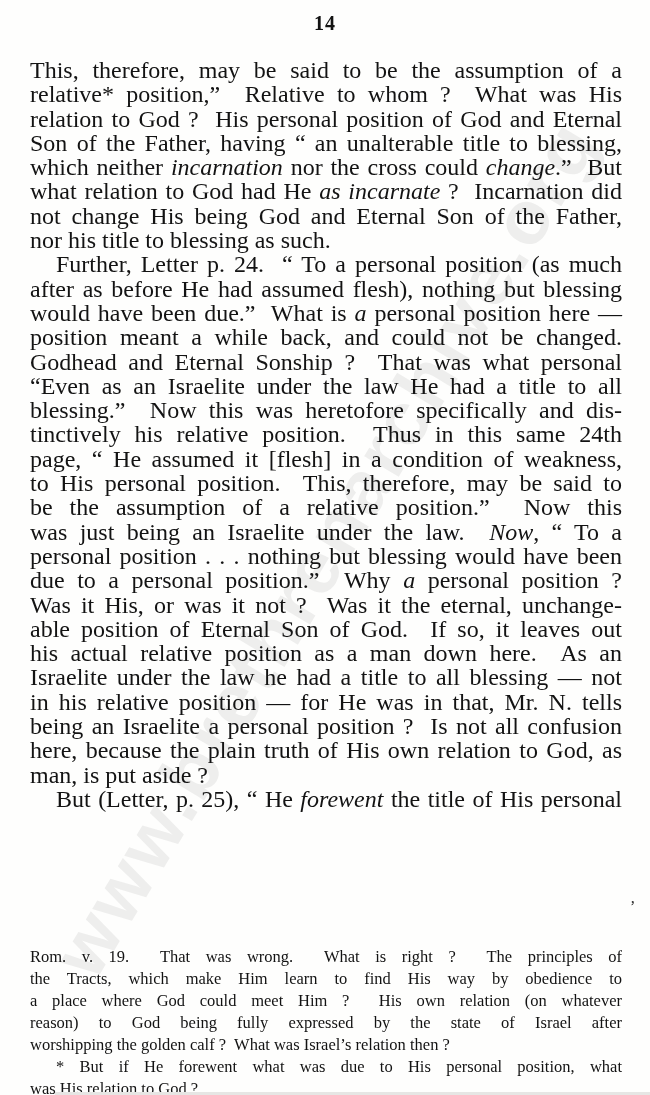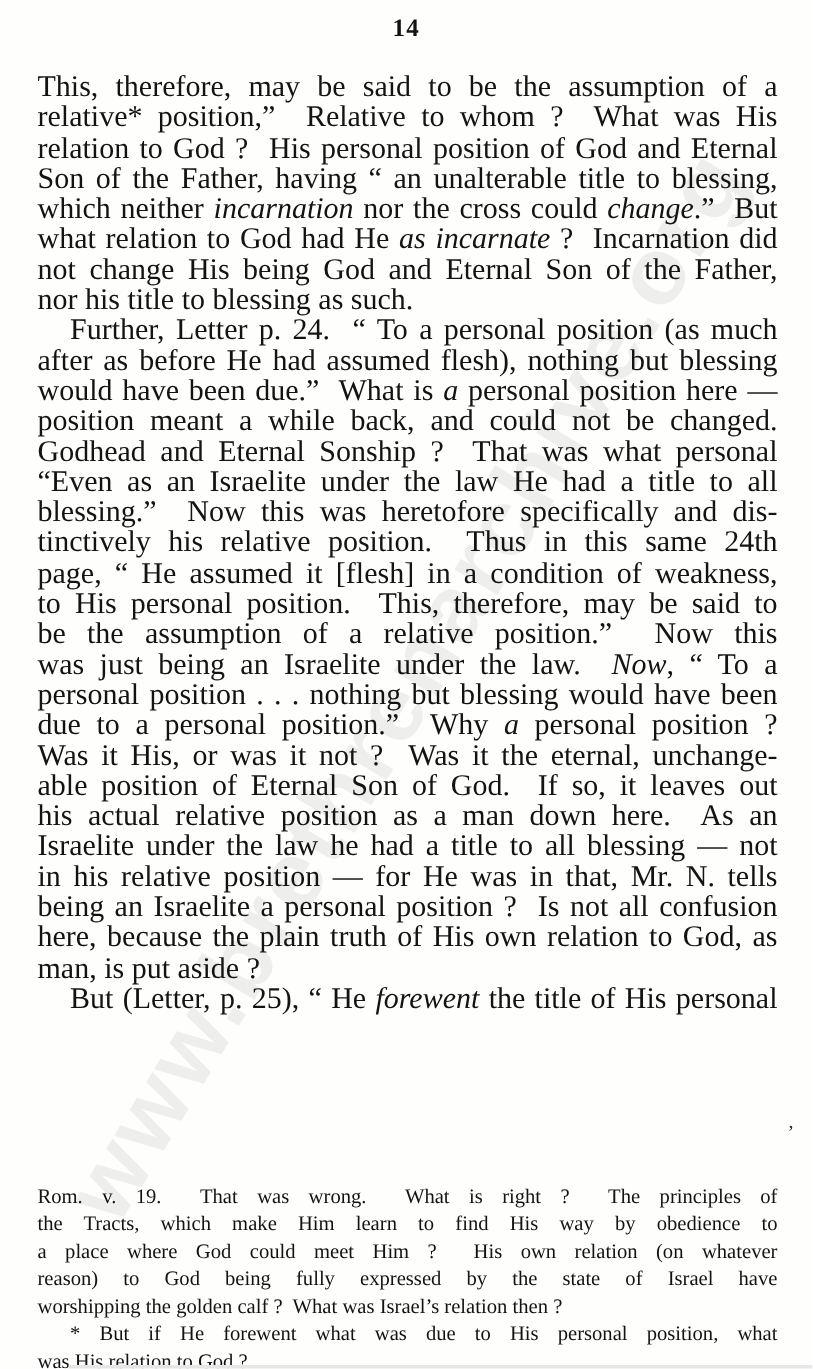--- a/index.html
+++ b/index.html
@@ -87,20 +87,20 @@
       <div class="line">in his relative position — for He was in that, Mr. N. tells</div>
       <div class="line">being an Israelite a personal position ?&nbsp; Is not all confusion</div>
       <div class="line">here, because the plain truth of His own relation to God, as</div>
       <div class="line left">man, is put aside ?</div>
       <div class="line indent">But (Letter, p. 25), “ He <i>forewent</i> the title of His personal</div>
     </div>
   <div class="footnote" id="footnote-container">
       <div class="line">Rom. v. 19.&nbsp; That was wrong.&nbsp; What is right ?&nbsp; The principles of</div>
       <div class="line">the Tracts, which make Him learn to find His way by obedience to</div>
       <div class="line">a place where God could meet Him ?&nbsp; His own relation (on whatever</div>
-      <div class="line">reason) to God being fully expressed by the state of Israel have</div>
+      <div class="line">reason) to God being fully expressed by the state of Israel after</div>
       <div class="line left">worshipping the golden calf ?&nbsp; What was Israel’s relation then ?</div>
       <div class="line indent">* But if He forewent what was due to His personal position, what</div>
       <div class="line left">was His relation to God ?</div>
     </div>
   <div class="stray-mark">’</div>
   <div class="bottom-edge"></div>
 </div>
 
 </body></html>

